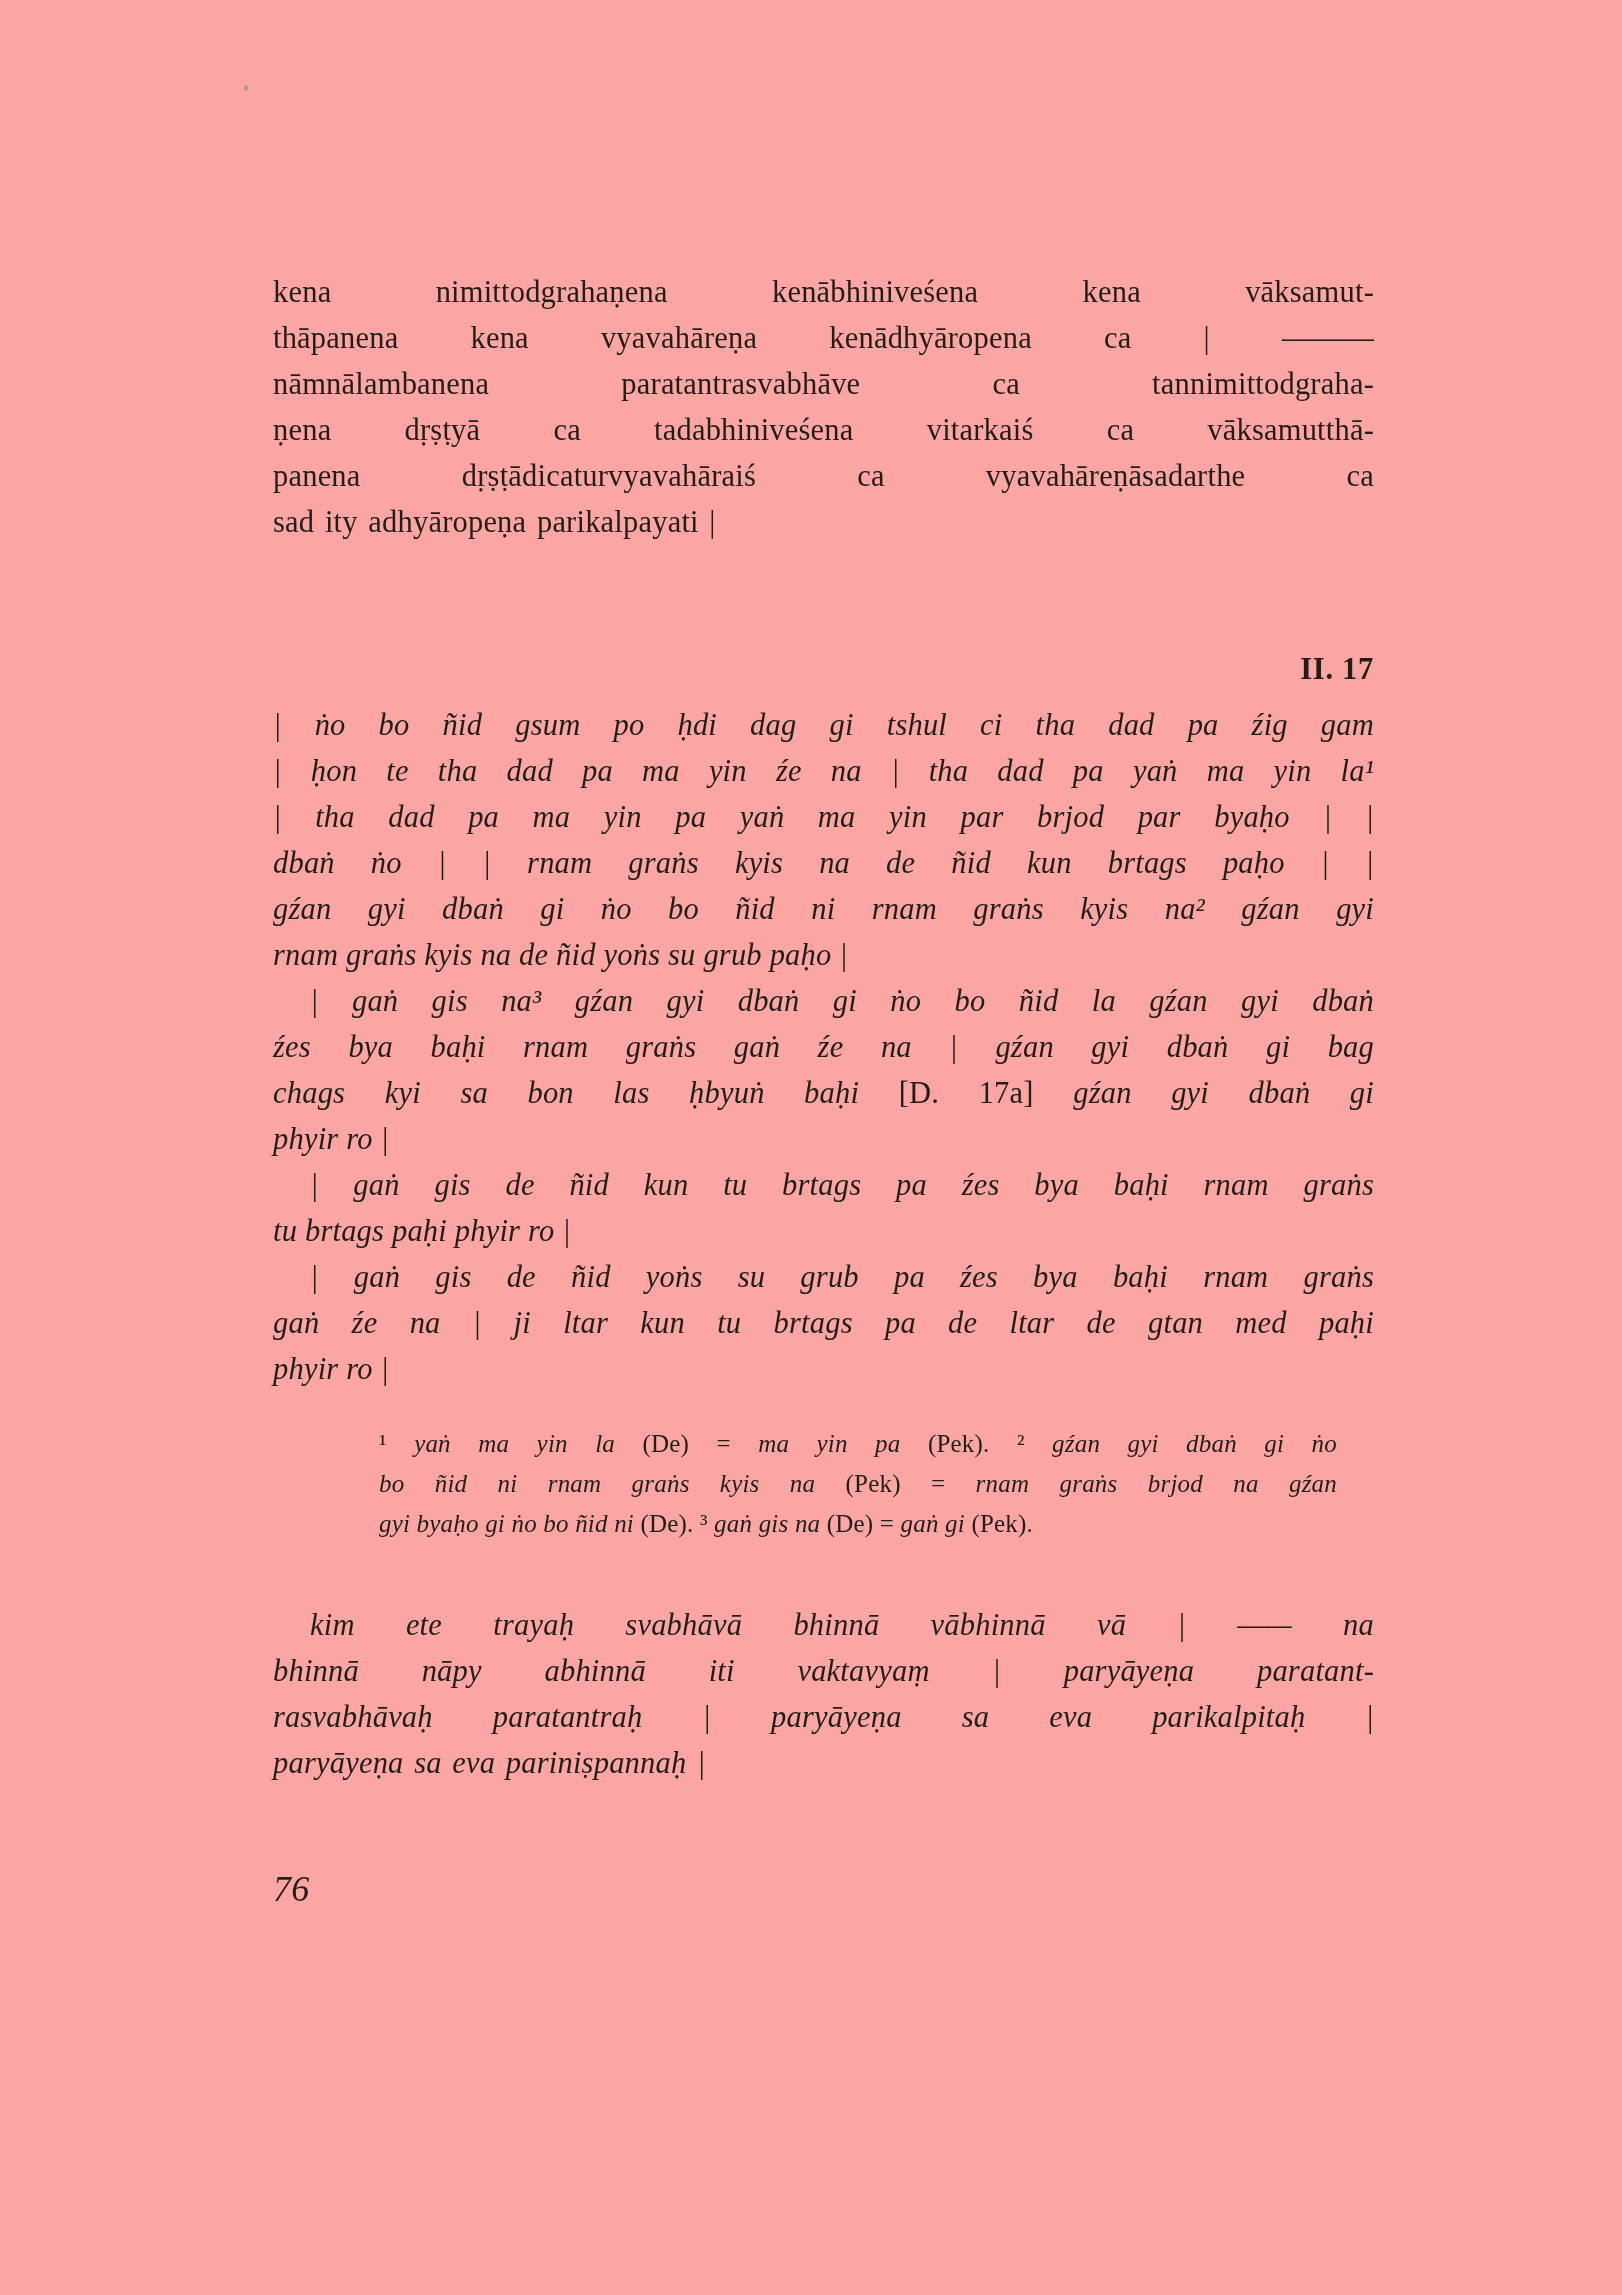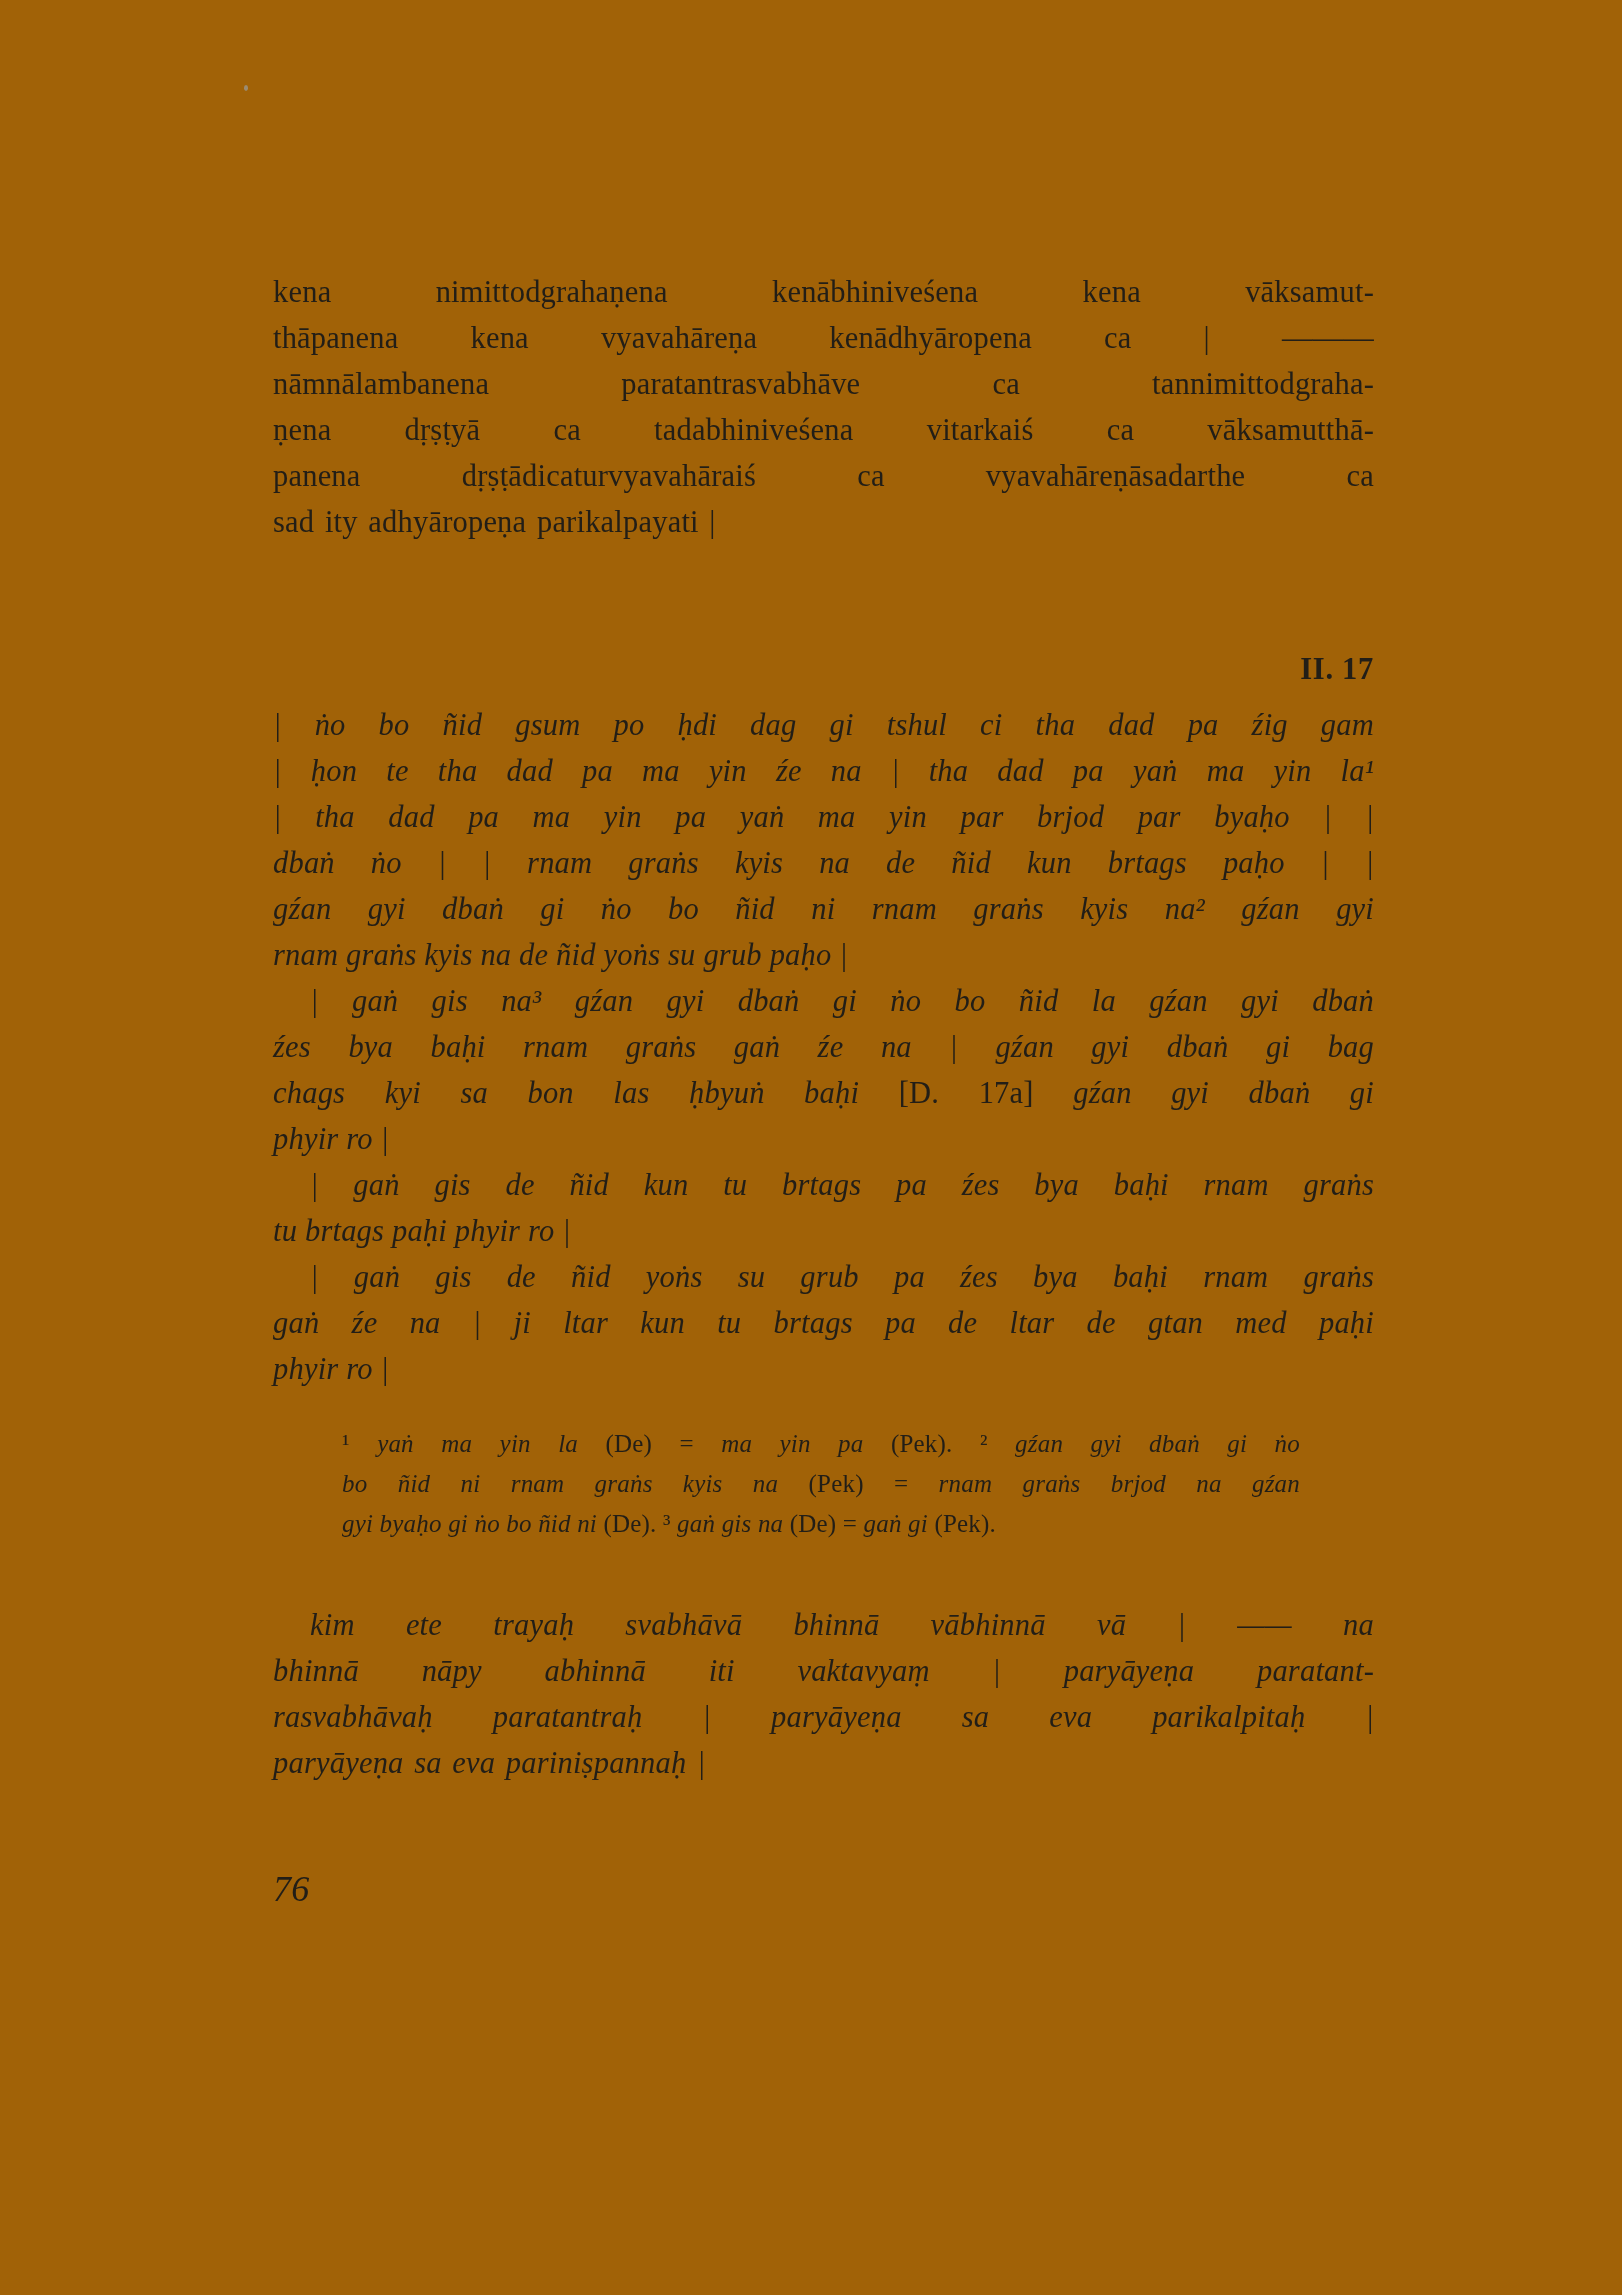--- a/index.html
+++ b/index.html
@@ -10,21 +10,21 @@
     background: #edebe4;
     font-family: "Liberation Serif", "DejaVu Serif", serif;
     overflow: hidden;
     position: relative;
   }
   .page {
     position: absolute;
     left: 0; top: 0;
     width: 1622px;
     height: 2295px;
-    background: #a16207;
+    background: #fca5a5;
   }
   .scan-speck {
     position: absolute;
     left: 244px; top: 85px;
     width: 4.2px; height: 5.6px;
     background: #9a968c;
     border-radius: 50%;
     opacity: .8;
   }
   .textblock {
@@ -54,21 +54,21 @@
     font-weight: bold;
     letter-spacing: 0.7px;
     text-align: right;
   }
 
   .tibetan .line { font-style: italic; }
   .tibetan .line .rm { font-style: normal; }
 
   .footnotes {
     margin-top: 32px;
-    margin-left: 69px;
+    margin-left: 106px;
     width: 958px;
   }
   .footnotes .line {
     font-size: 25px;
     line-height: 40px;
     min-height: 40px;
     font-style: italic;
   }
   .footnotes .line .rm { font-style: normal; }
 

